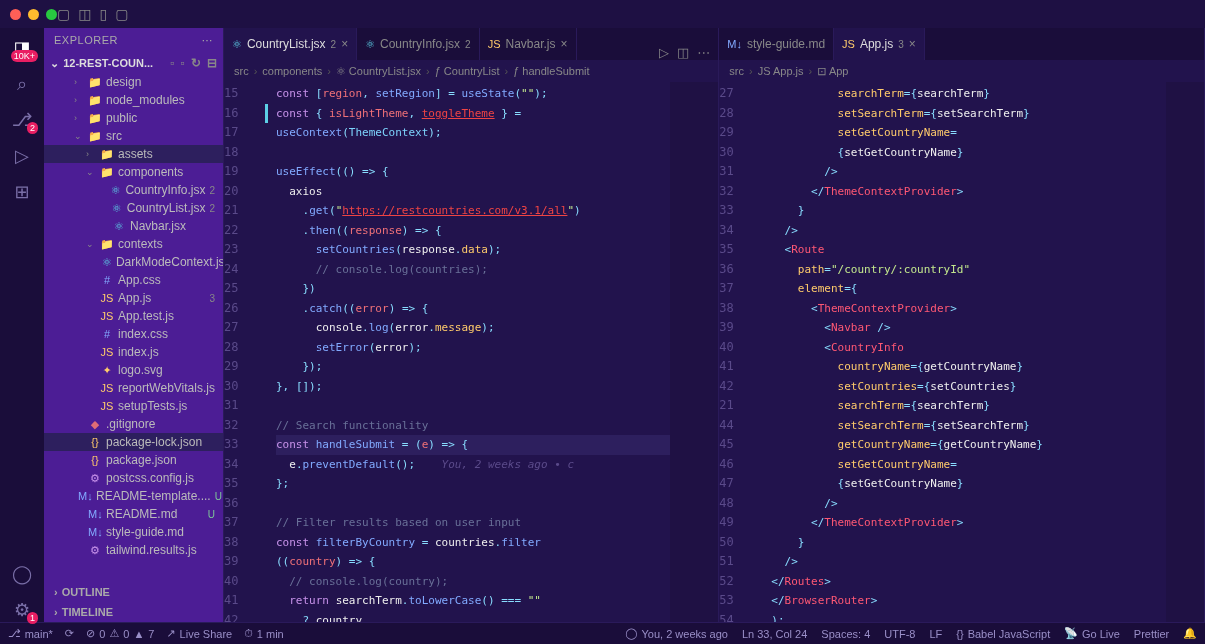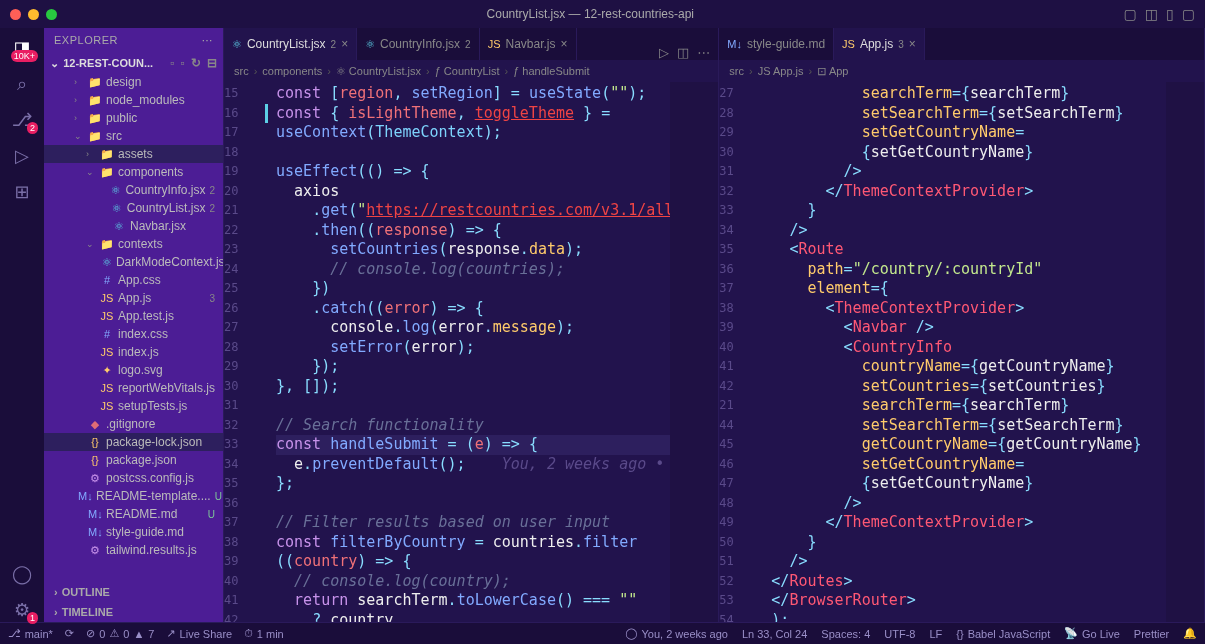--- a/index.html
+++ b/index.html
@@ -38,41 +38,40 @@
 .tab .tnum{ color:#888; font-size:10px;}
 .tab .tx{ color:#888; font-size:12px;}
 .tabs-r{ margin-left:auto; display:flex; gap:8px; padding:0 8px; color:#888; align-items:center;}
 .breadcrumb{ height:22px; background:#22134d; display:flex; align-items:center; padding:0 10px; gap:5px; color:#888; font-size:11px;}
 .breadcrumb .sep{color:#555}
 .breadcrumb .bi{display:flex;align-items:center;gap:3px}
 .code-wrap{ flex:1; display:flex; overflow:hidden; position:relative;}
 .gutter{ width:44px; background:#22134d; text-align:left; padding-right:10px; color:#5a4a8a; font-family:'Menlo',monospace; font-size:12px; line-height:19.5px; padding-top:2px;}
 .gutter .ln{ height:19.5px;}
 .gutter .ln.mod{ border-right:3px solid #5ccfe6; padding-right:7px; margin-right:-10px;}
-.code{ flex:1; background:#22134d; font-family:'Menlo',monospace; font-size:15px; line-height:19.5px; padding:2px 0 16px 8px; overflow:hidden; white-space:pre;}
+.code{ flex:1; background:#22134d; font-family:'Menlo',monospace; font-size:11px; line-height:19.5px; padding:2px 0 16px 8px; overflow:hidden; white-space:pre;}
 .code .line{ height:19.5px;}
 .code .cl{ background:#2d1f5e;}
 .minimap{ width:48px; background:#1f1145; opacity:0.5;}
 .minimap.mm2{ width:38px;}
-.c-kw{color:#c792ea}.c-fn{color:#82aaff}.c-str{color:#c3e88d}.c-var{color:#f07178}.c-prop{color:#ffcb6b}.c-cm{color:#697098;font-style:italic}.c-op{color:#89ddff}.c-pn{color:#89ddff}.c-tag{color:#ff5874}.c-attr{color:#ffcb6b}.c-url{color:#ef4444;text-decoration:underline}.c-id{color:#eee}.c-type{color:#7dd3fc}
+.c-kw{color:#c792ea}.c-fn{color:#82aaff}.c-str{color:#c3e88d}.c-var{color:#f07178}.c-prop{color:#ffcb6b}.c-cm{color:#697098;}.c-op{color:#89ddff}.c-pn{color:#89ddff}.c-tag{color:#ff5874}.c-attr{color:#ffcb6b}.c-url{color:#ef4444;text-decoration:underline}.c-id{color:#eee}.c-type{color:#7dd3fc}
 .blame{ color:#5a4a8a; font-style:italic;}
 .statusbar{ height:22px; background:#1a0d3a; border-top:1px solid #2a1a5a; display:flex; align-items:center; padding:0 8px; color:#9a8fc8; font-size:11px; gap:12px;}
 .statusbar .sr{margin-left:auto; display:flex; gap:14px;}
 .statusbar .sbi{display:flex; align-items:center; gap:4px; cursor:pointer; position:relative;}
 </style>
 </head>
 <body>
 
 <div class="titlebar">
   <div class="traffic">
     <div class="dot r"></div>
     <div class="dot y"></div>
     <div class="dot g"></div>
   </div>
-  <div class="title-center">CountryList.jsx — 12-rest-countries-api</div>
   <div class="title-icons">
     <span>▢</span>
     <span>◫</span>
     <span>▯</span>
     <span>▢</span>
   </div>
 </div>
 
 <div class="main">
   <div class="activitybar">

